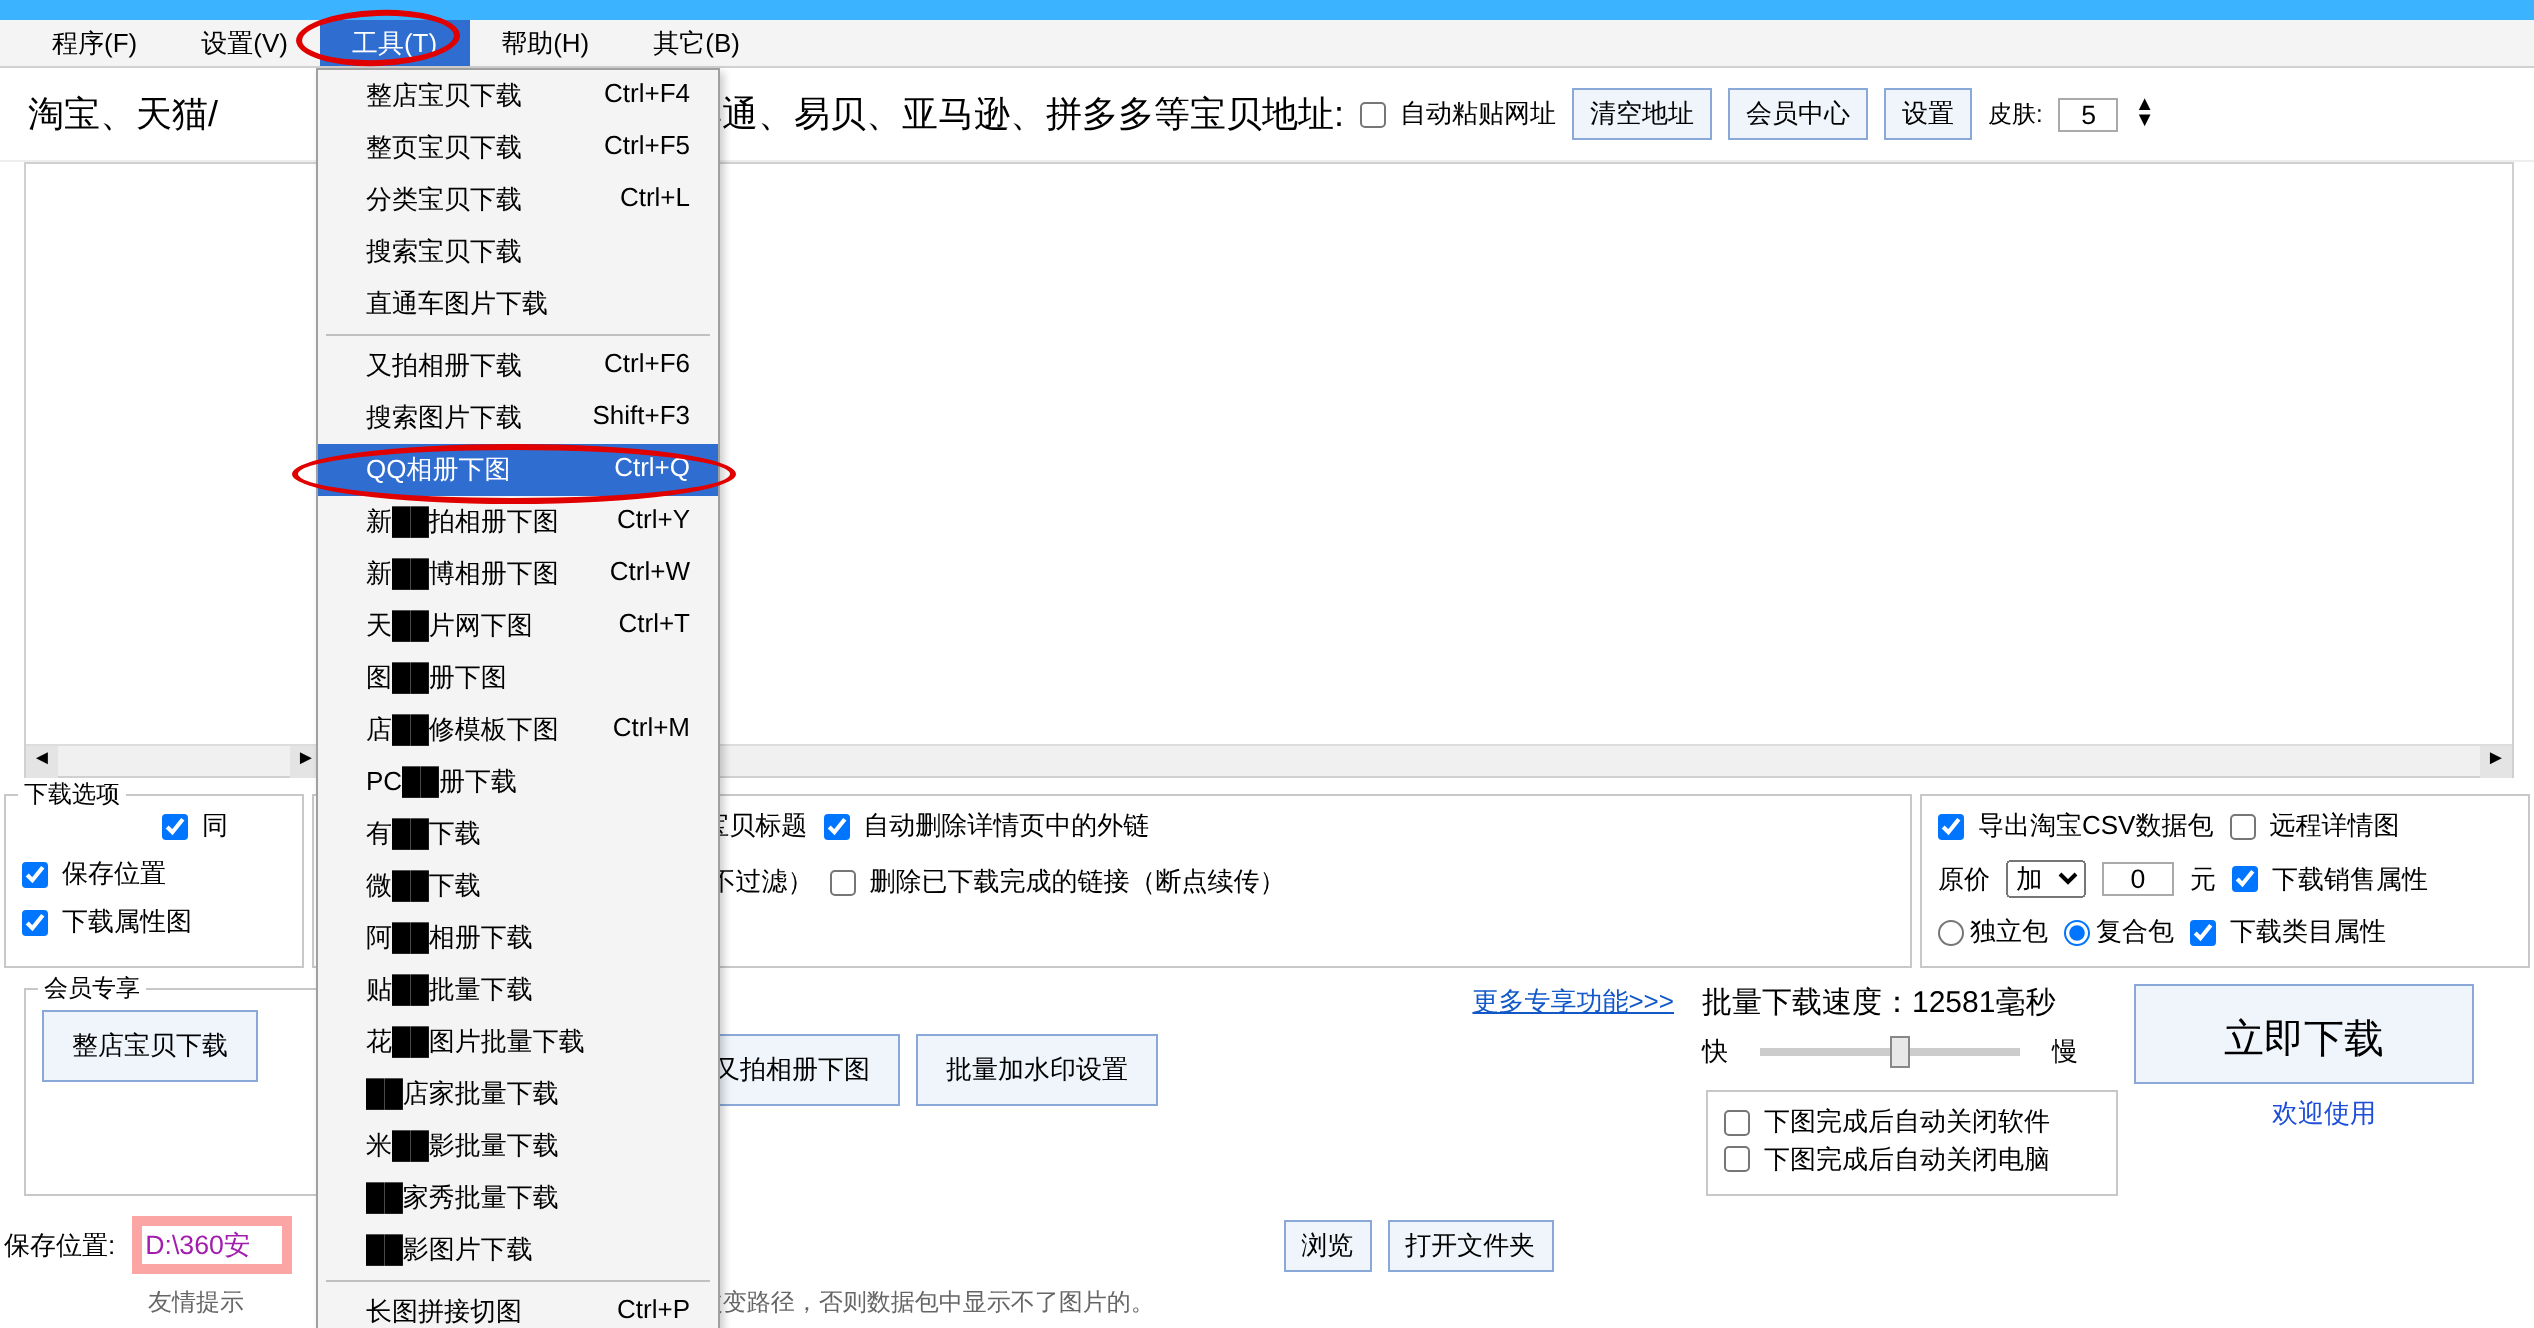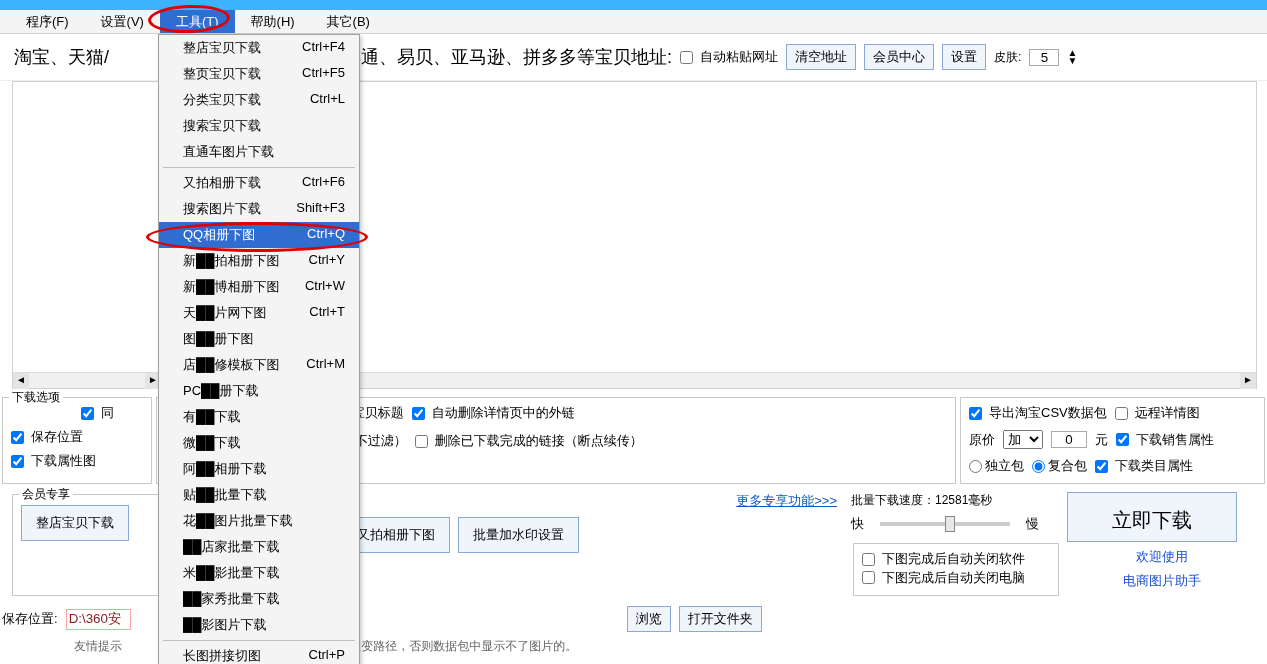--- a/index.html
+++ b/index.html
@@ -130,21 +130,21 @@
     }
     .slider-thumb {
       width: 10px; height: 16px;
       background: #e8e8e8;
       border: 1px solid #888;
       position: absolute;
       top: -6px; left: 50%;
     }
     .link-text { color: #1d4ed8; text-align: center; }
     .save-row { display: flex; align-items: center; gap: 8px; padding: 4px 2px; }
-    .path-input { width: 65px; border: 1px solid #fca5a5; padding: 2px; color:#7f1d1d; overflow:hidden; white-space:nowrap; }
+    .path-input { width: 80px; border: 5px solid #fca5a5; padding: 2px; color:#a21caf; overflow:hidden; white-space:nowrap; }
     .tip-row { padding: 2px 14px; font-size: 12px; color:#666; }
     
     .dropdown {
       position: absolute;
       top: 34px;
       left: 158px;
       width: 202px;
       background: #f4f4f4;
       border: 1px solid #a0a0a0;
       box-shadow: 2px 2px 4px rgba(0,0,0,0.2);
@@ -322,21 +322,21 @@
     </div>
     <div class="flex">
       <button class="btn" style="padding:8px 10px">下载</button>
       <button class="btn" style="padding:8px 14px">长图拼接切图</button>
       <button class="btn" style="padding:8px 14px">又拍相册下图</button>
       <button class="btn" style="padding:8px 14px">批量加水印设置</button>
     </div>
   </div>
 
   <div style="width:210px">
-    <div style="font-size:12px; margin-bottom:6px">
+    <div style="font-size:15px; margin-bottom:6px">
       <span>批量下载速度：</span><span>12581毫秒</span>
     </div>
     <div class="flex">
       <span>快</span>
       <div class="slider-track">
           <div class="slider-thumb"></div>
         </div>
       <span>慢</span>
     </div>
     <div class="fieldset" style="margin-top:10px">
@@ -347,21 +347,20 @@
       <label class="cb">
           <input type="checkbox" style="">
           <span>下图完成后自动关闭电脑</span>
         </label>
     </div>
   </div>
 
   <div style="width:190px" class="col">
     <button class="btn dl-btn">立即下载</button>
     <div class="link-text">欢迎使用</div>
-    <div class="link-text">电商图片助手</div>
   </div>
 </div>
 
 <div class="save-row">
   <span>保存位置:</span>
   <input class="path-input" value="D:\360安" style="">
   <span style="width:480px"></span>
   <button class="btn">浏览</button>
   <button class="btn">打开文件夹</button>
 </div>

